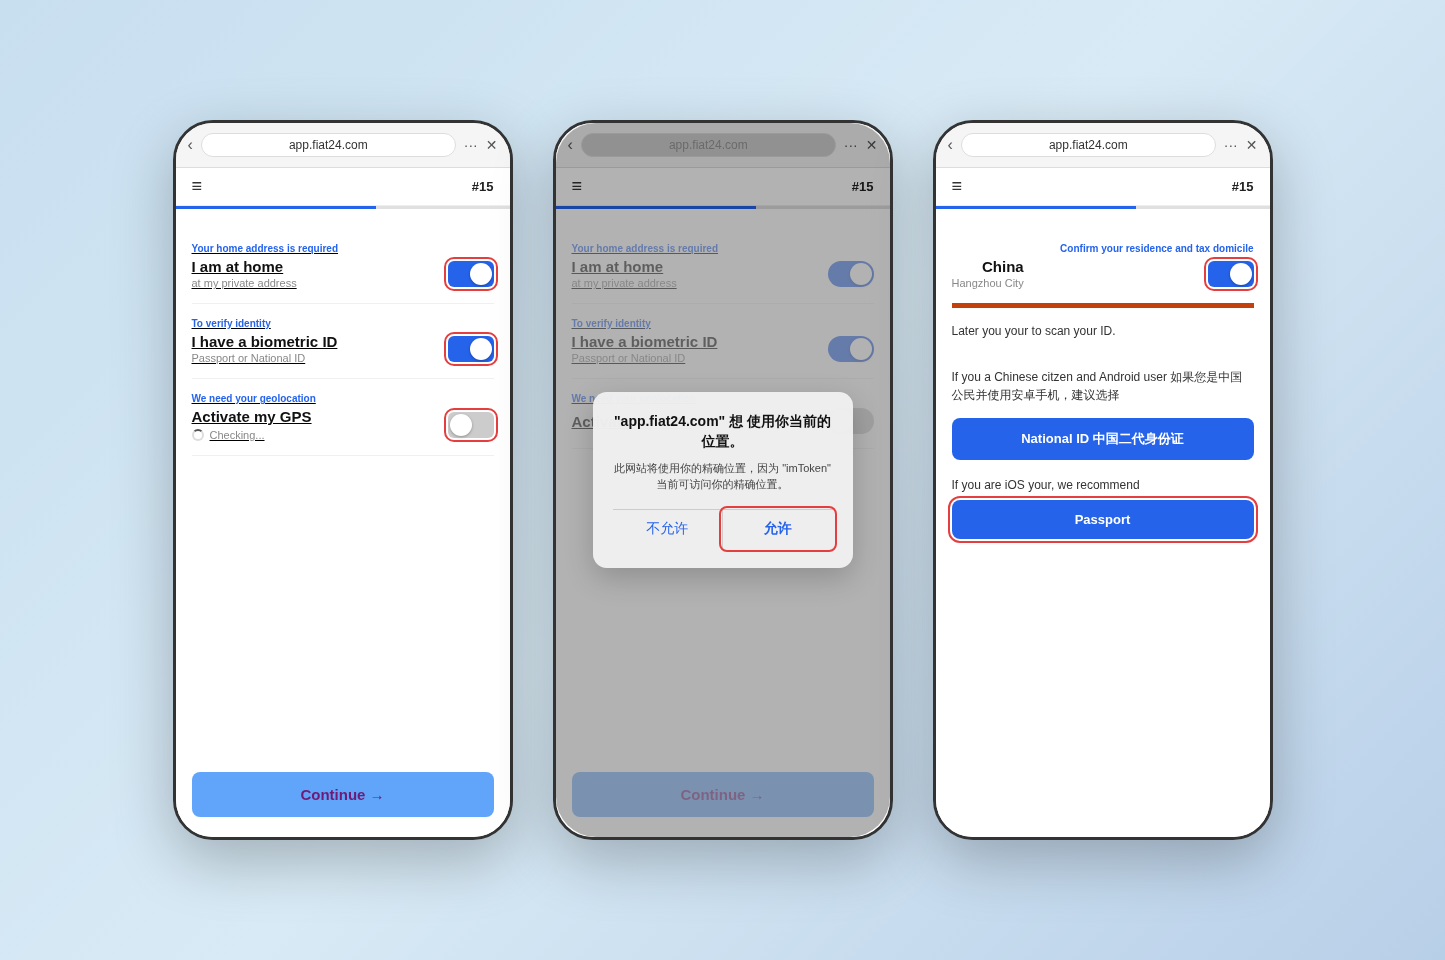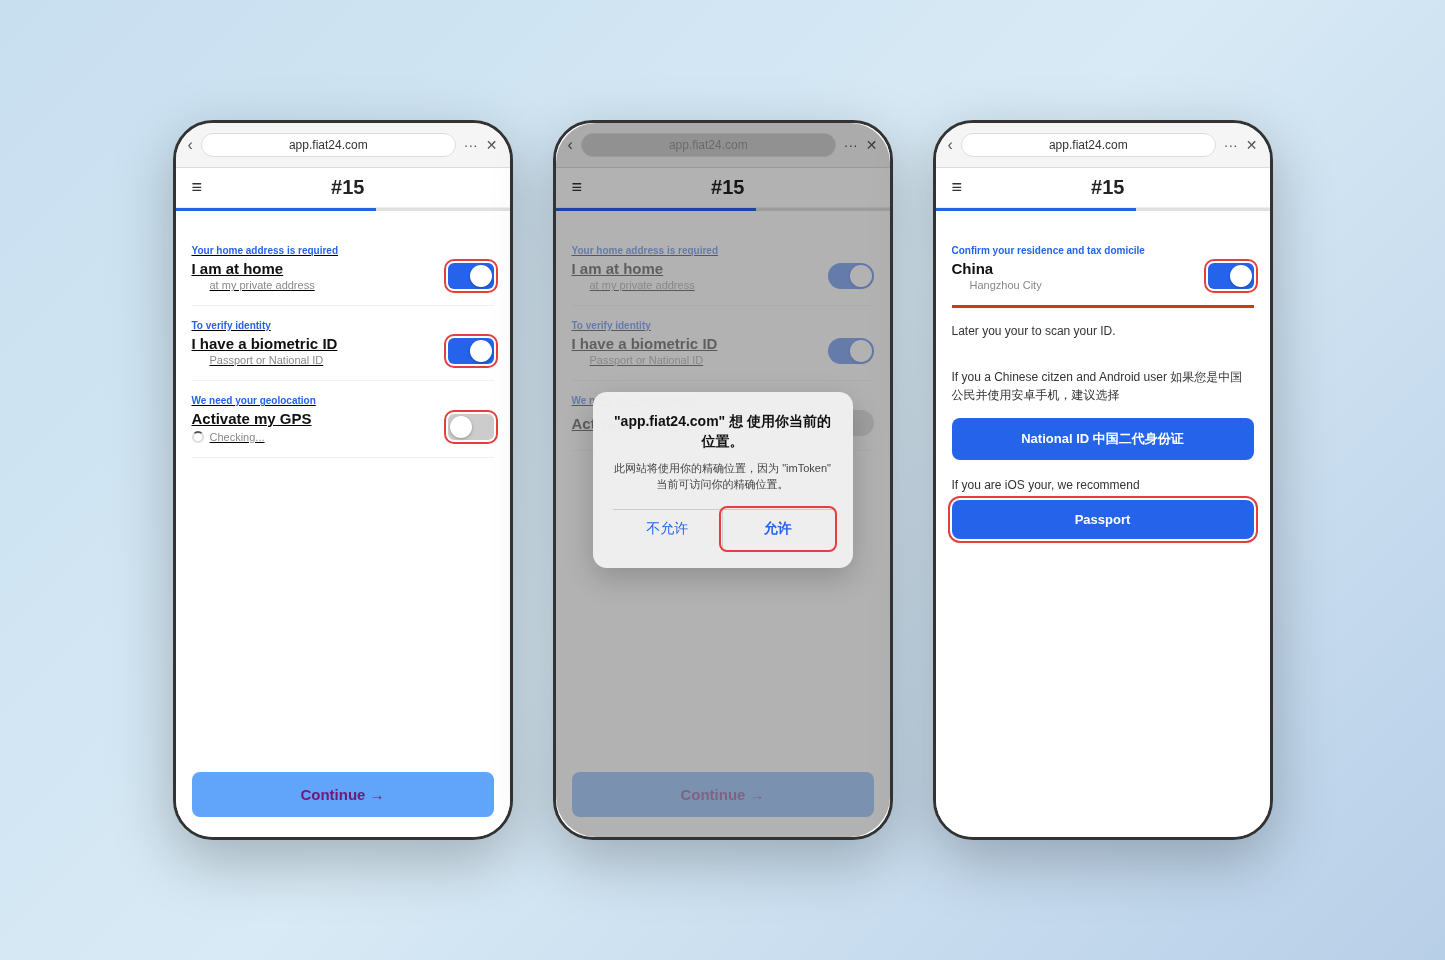--- a/index.html
+++ b/index.html
@@ -77,22 +77,22 @@
       border-bottom: 1px solid #eee;
       flex-shrink: 0;
     }
     .hamburger {
       font-size: 18px;
       color: #333;
       cursor: pointer;
     }
     .page-title {
       flex: 1;
-      text-align: center;
-      font-size: 20px;
+      text-align: right;
+      font-size: 13px;
       font-weight: 600;
       color: #222;
     }
     .progress-bar-container {
       height: 3px;
       background: #e0e0e0;
       flex-shrink: 0;
     }
     .progress-bar-fill {
       height: 100%;
@@ -134,21 +134,20 @@
     }
     .toggle-main-label {
       font-size: 15px;
       font-weight: 600;
       color: #111;
     }
     .toggle-sub-label {
       font-size: 11px;
       color: #888;
       margin-top: 2px;
-      margin-left: 18px;
     }
 
     
     .toggle-switch {
       width: 46px;
       height: 26px;
       border-radius: 13px;
       position: relative;
       cursor: pointer;
       flex-shrink: 0;
@@ -282,21 +281,22 @@
     }
     .dialog-btn.confirm.highlighted {
       outline: 2px solid #e53e3e;
       outline-offset: 2px;
       border-radius: 4px;
     }
 
     
     .residence-section {
       padding: 14px 0;
-      border-bottom: 3px solid #c2410c;
+      border-bottom: 5px solid #c2410c;
+      text-align: right;
     }
     .info-text {
       font-size: 12px;
       color: #333;
       line-height: 1.5;
       margin: 14px 0;
     }
     .id-btn {
       background: #2563eb;
       color: #fff;

